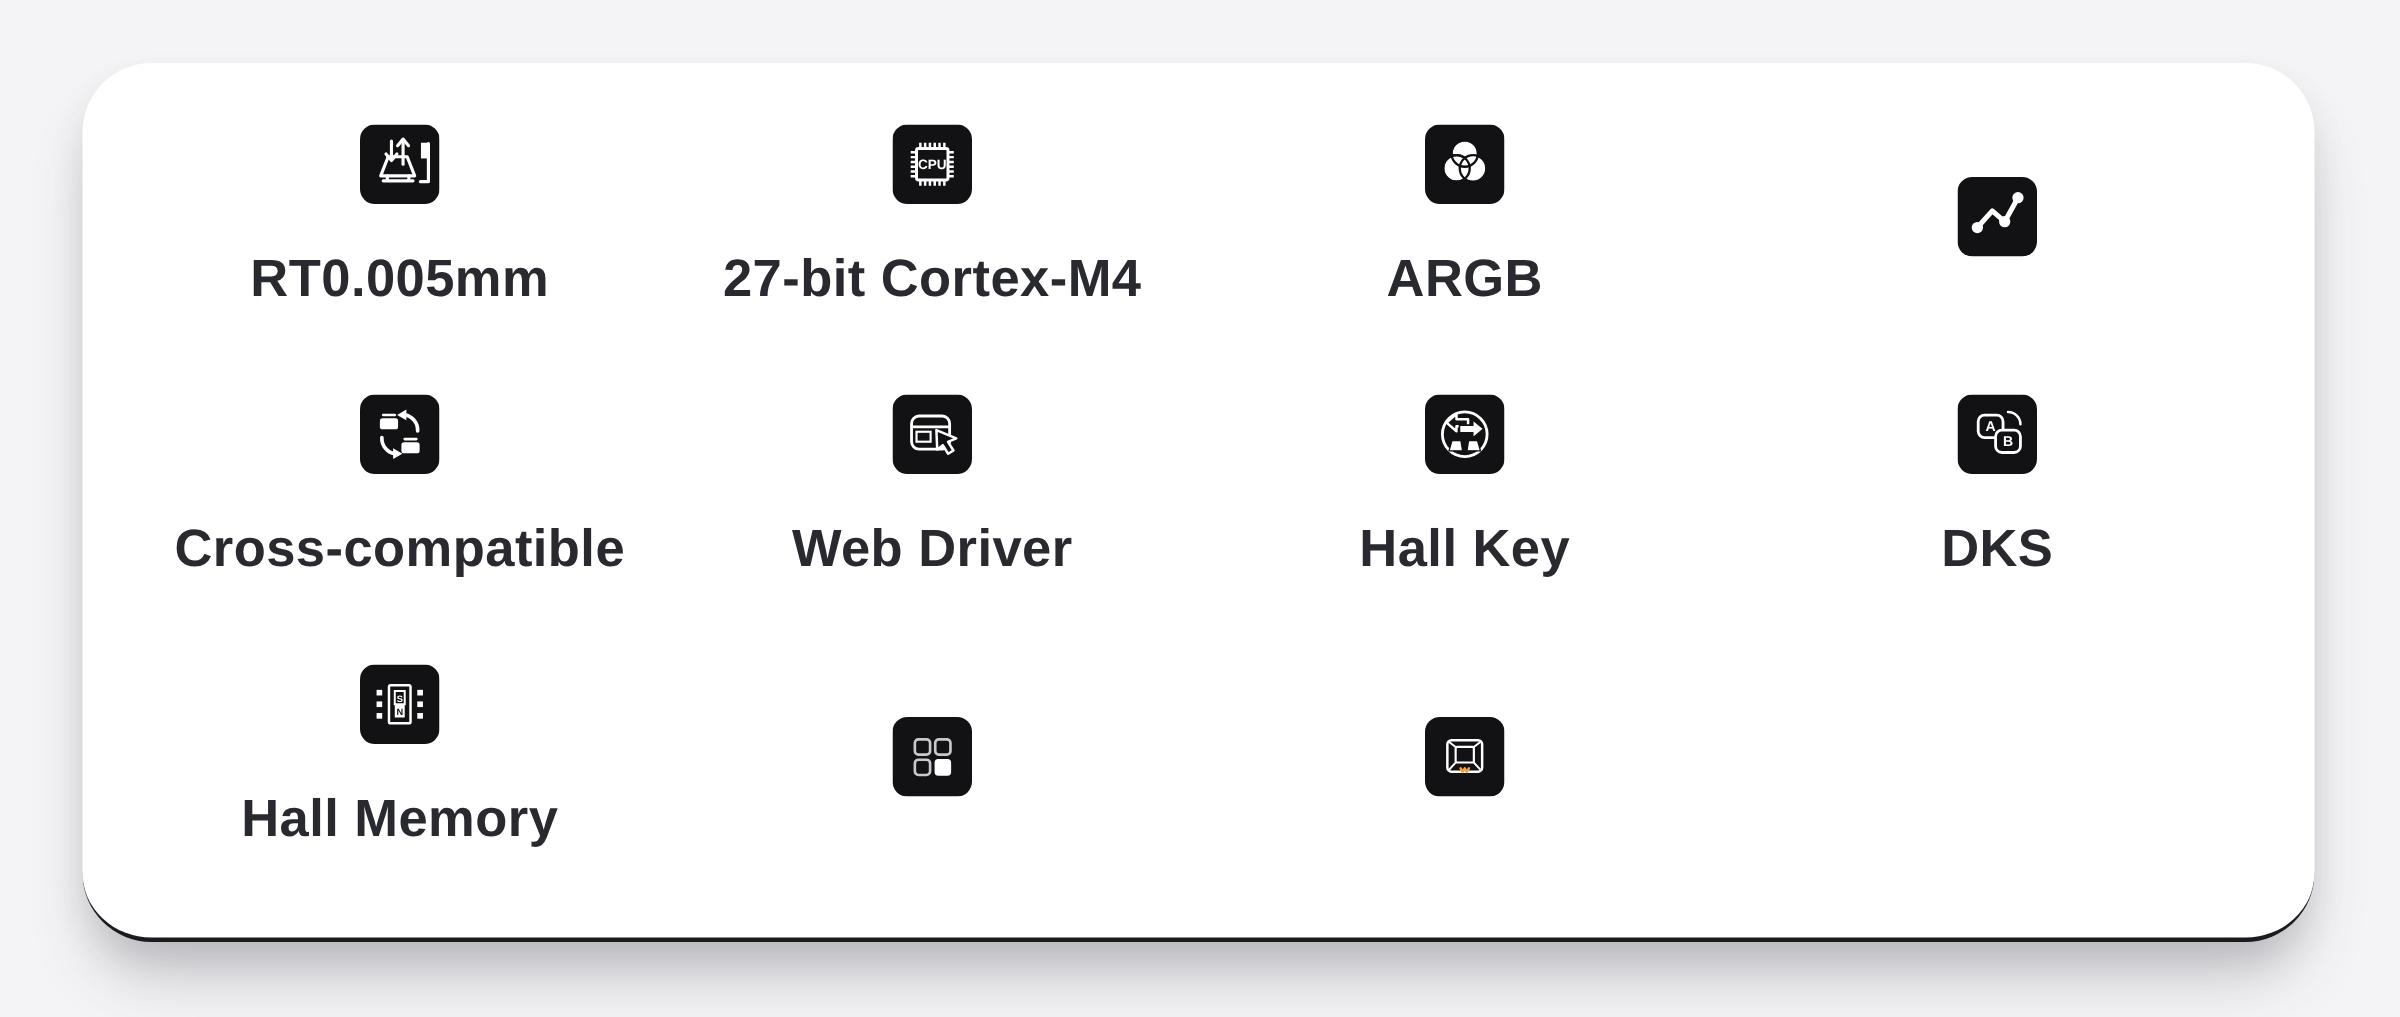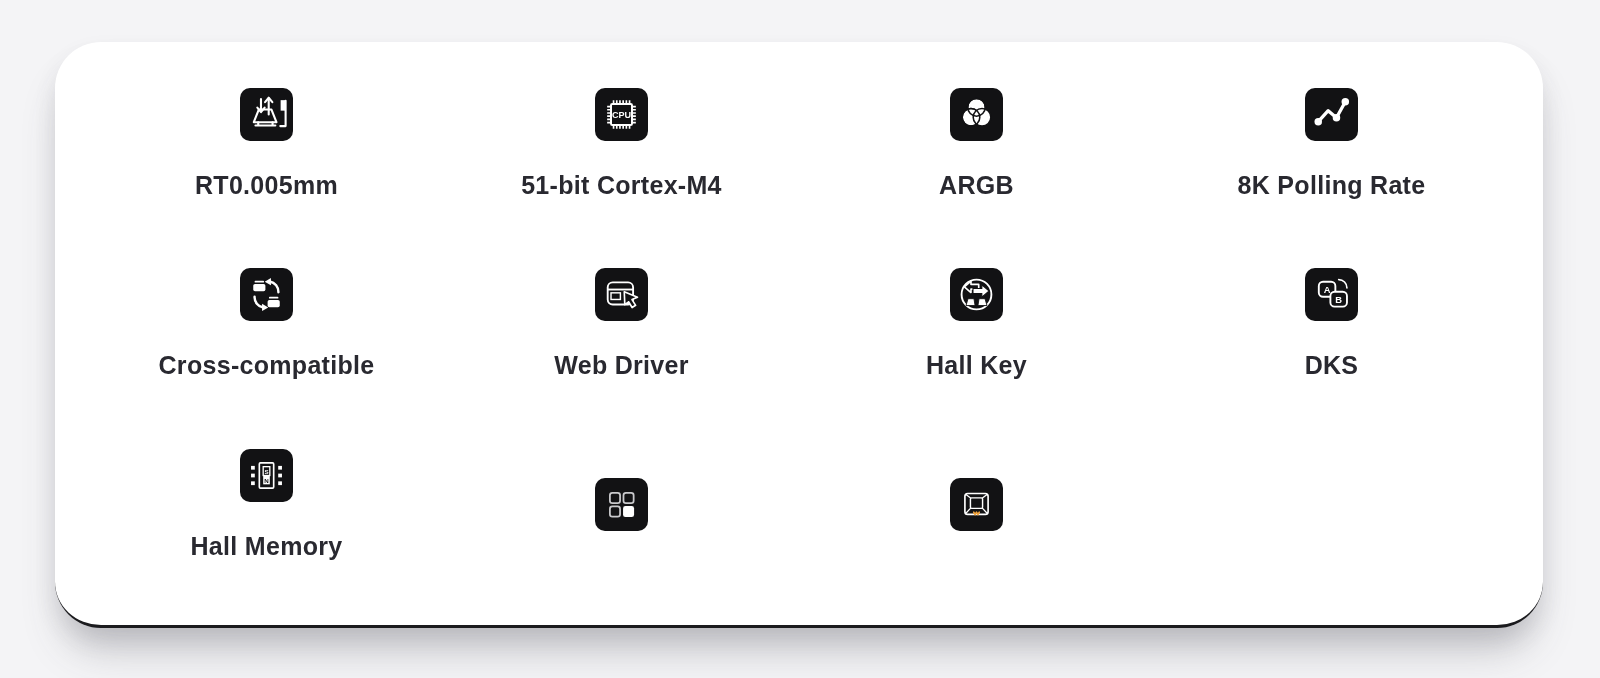--- a/index.html
+++ b/index.html
@@ -21,21 +21,21 @@
     grid-template-rows:repeat(3,1fr);
     padding:12px 34px 30px 34px;
   }
   .cell{
     display:flex;flex-direction:column;align-items:center;justify-content:center;
     gap:30px;
   }
   .icon{width:53px;height:53px;display:block;}
   .icon svg{width:53px;height:53px;display:block;}
   .label{
-    font-size:25px;font-weight:700;color:#292930;letter-spacing:0.3px;
+    font-size:35px;font-weight:700;color:#292930;letter-spacing:0.3px;
     white-space:nowrap;text-align:center;
   }
   .svgtext{font-family:"Liberation Sans","DejaVu Sans",sans-serif;font-weight:bold;}
 </style>
 </head>
 <body>
 
 <div class="card">
   <div class="grid">
 
@@ -65,21 +65,21 @@
           <rect x="14.5" y="14.5" width="19" height="19" rx="1.2" stroke="#fff" stroke-width="1.8" fill="none"></rect>
           <g stroke="#fff" stroke-width="1.5">
             <path d="M16.8 11v3.5M19.7 11v3.5M22.6 11v3.5M25.5 11v3.5M28.4 11v3.5M31.3 11v3.5"></path>
             <path d="M16.8 33.5V37M19.7 33.5V37M22.6 33.5V37M25.5 33.5V37M28.4 33.5V37M31.3 33.5V37"></path>
             <path d="M11 16.8h3.5M11 19.7h3.5M11 22.6h3.5M11 25.5h3.5M11 28.4h3.5M11 31.3h3.5"></path>
             <path d="M33.5 16.8H37M33.5 19.7H37M33.5 22.6H37M33.5 25.5H37M33.5 28.4H37M33.5 31.3H37"></path>
           </g>
           <text class="svgtext" x="24" y="27" font-size="8.2" fill="#fff" text-anchor="middle">CPU</text>
         </svg>
       </span>
-      <div class="label">51-bit Cortex-M4</div>
+      <div class="label">27-bit Cortex-M4</div>
     </div>
 
     <div class="cell">
       <span class="icon">
         <svg viewBox="0 0 48 48">
           <rect x="0" y="0" width="48" height="48" rx="9" fill="#121214"></rect>
           <circle cx="24" cy="17.5" r="8" fill="#fff" stroke="#121214" stroke-width="1.4"></circle>
           <circle cx="19" cy="26.5" r="8" fill="#fff" stroke="#121214" stroke-width="1.4"></circle>
           <circle cx="29" cy="26.5" r="8" fill="#fff" stroke="#121214" stroke-width="1.4"></circle>
           <circle cx="24" cy="17.5" r="8" fill="none" stroke="#121214" stroke-width="1.4"></circle>
@@ -92,21 +92,20 @@
     <div class="cell">
       <span class="icon">
         <svg viewBox="0 0 48 48">
           <rect x="0" y="0" width="48" height="48" rx="9" fill="#121214"></rect>
           <path d="M12 30.5 L21 20.5 L28.5 27 L36.5 12.5" stroke="#fff" stroke-width="3" fill="none" stroke-linecap="round" stroke-linejoin="round"></path>
           <circle cx="12" cy="30.5" r="3.4" fill="#fff"></circle>
           <circle cx="28.5" cy="27" r="3.4" fill="#fff"></circle>
           <circle cx="36.5" cy="12.5" r="3.4" fill="#fff"></circle>
         </svg>
       </span>
-      <div class="label">8K Polling Rate</div>
     </div>
 
     <div class="cell">
       <span class="icon">
         <svg viewBox="0 0 48 48">
           <rect x="0" y="0" width="48" height="48" rx="9" fill="#121214"></rect>
           <g fill="#fff">
             <rect x="13.2" y="11.6" width="8.6" height="1.6" rx="0.8"></rect>
             <rect x="12" y="14.4" width="11" height="6.6" rx="1.6"></rect>
             <rect x="26.2" y="26.1" width="8.6" height="1.6" rx="0.8"></rect>

